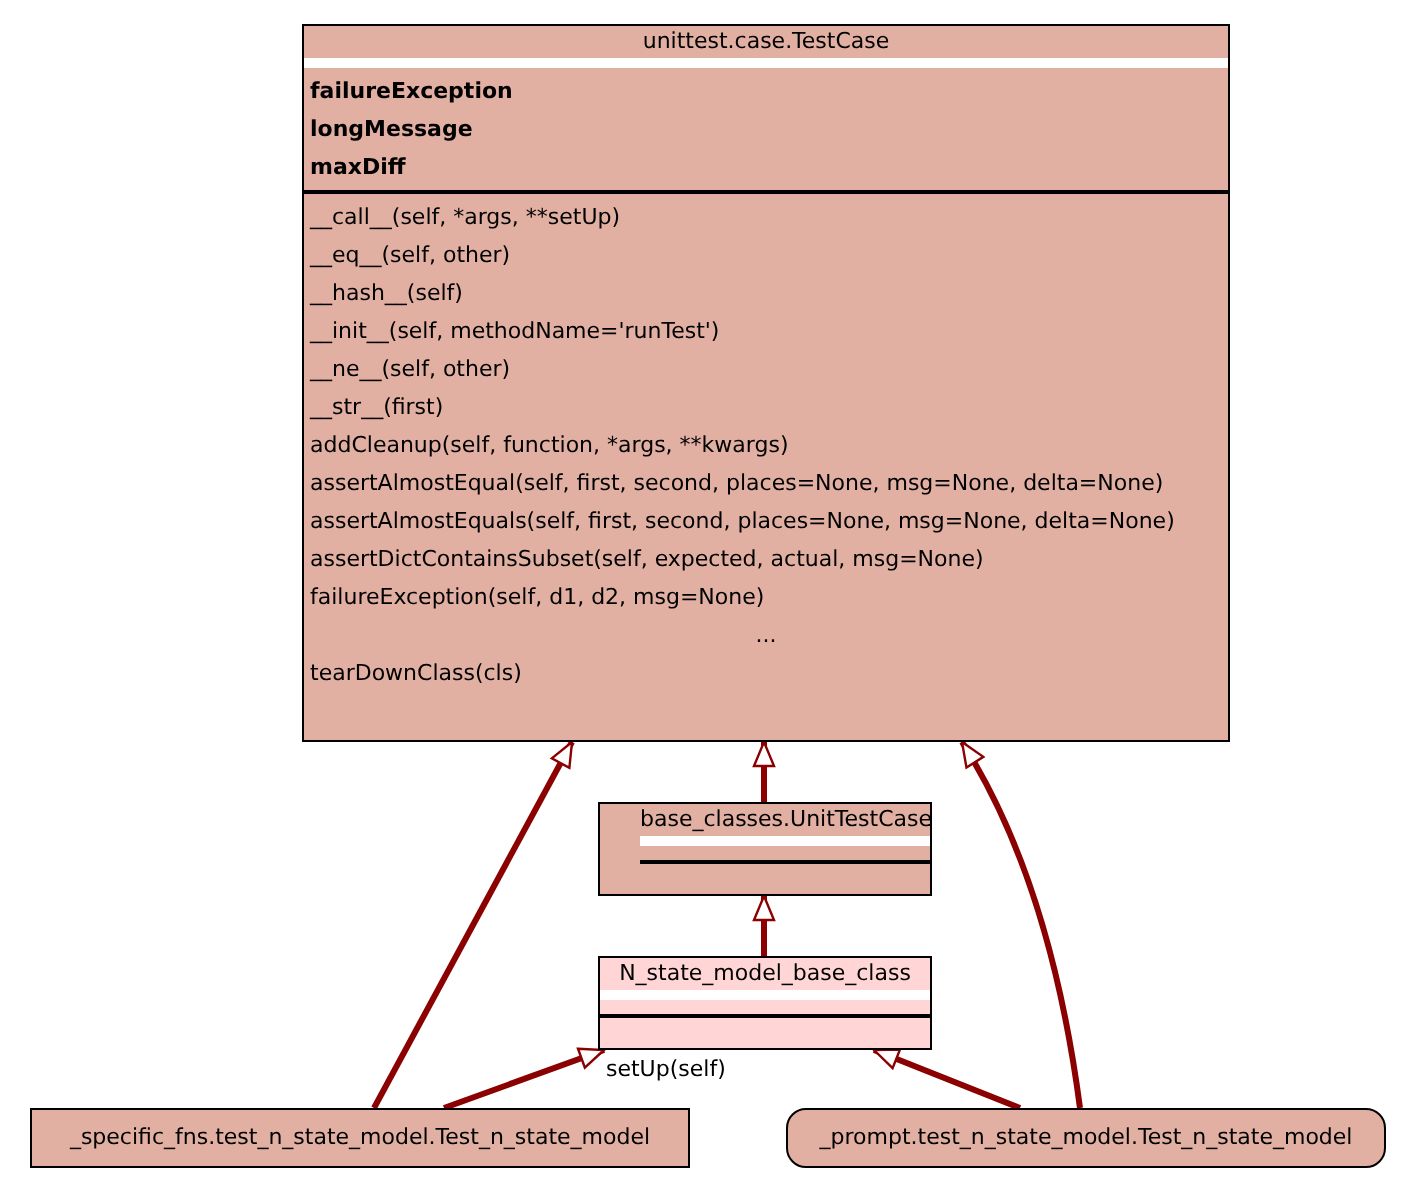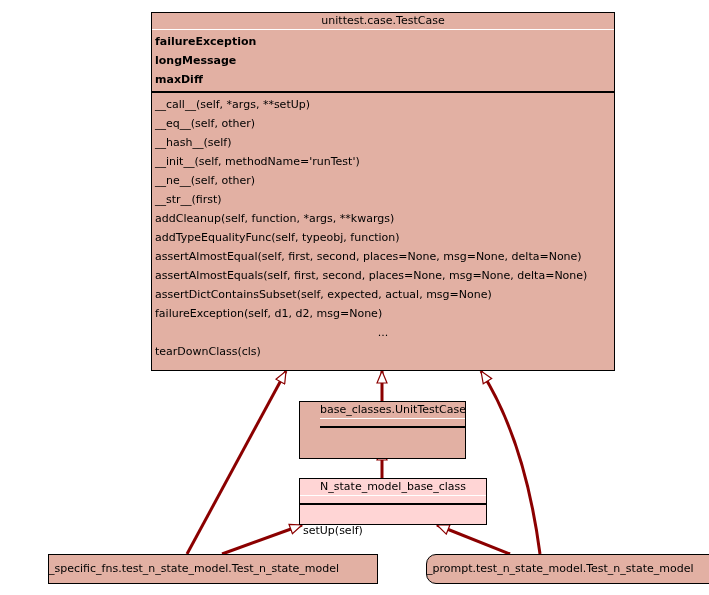--- a/index.html
+++ b/index.html
@@ -1,26 +1,26 @@
 <!DOCTYPE html>
 <html><head>
   <meta charset="utf-8">
   <style>
     html, body { margin: 0; padding: 0; background: #ffffff; }
     body { width: 709px; height: 595px; position: relative; overflow: hidden;
            font-family: "DejaVu Sans", "Liberation Sans", sans-serif; font-size: 11px; color: #000; }
     .cls { position: absolute; box-sizing: border-box; border: 1px solid #000; background: #e2b0a3; }
     .cls.pink { background: #ffd5d5; }
-    .title { text-align: center; line-height: 15px; height: 16px; border-bottom: 1px solid #ffffff; white-space: nowrap; }
+    .title { text-align: center; line-height: 15px; height: 16px; border-bottom: 5px solid #ffffff; white-space: nowrap; }
     .attrs { border-bottom: 2px solid #000; padding: 2px 3px; font-weight: bold; }
     .methods { padding: 2px 3px; }
     .row { line-height: 19px; height: 19px; white-space: nowrap; }
     .ellipsis { text-align: center; line-height: 19px; height: 19px; }
     .empty { height: 7px; border-bottom: 2px solid #000; }
-    .leaf { line-height: 27px; white-space: nowrap; margin-left: 33px; }
+    .leaf { text-align: center; line-height: 27px; white-space: nowrap; }
     svg.edges { position: absolute; left: 0; top: 0; }
   </style>
 </head>
 <body>
 
 <svg class="edges" width="709" height="595">
   <defs>
     <marker id="tri" markerWidth="14" markerHeight="12" refX="13" refY="6" orient="auto" markerUnits="userSpaceOnUse">
       <path d="M1,1 L13,6 L1,11 Z" fill="#ffffff" stroke="#8b0000" stroke-width="1.2"></path>
     </marker>
@@ -41,36 +41,35 @@
     <div class="row">maxDiff</div>
   </div>
   <div class="methods">
     <div class="row">__call__(self, *args, **setUp)</div>
     <div class="row">__eq__(self, other)</div>
     <div class="row">__hash__(self)</div>
     <div class="row">__init__(self, methodName='runTest')</div>
     <div class="row">__ne__(self, other)</div>
     <div class="row">__str__(first)</div>
     <div class="row">addCleanup(self, function, *args, **kwargs)</div>
-    <div class="row">addTypeEqualityFunc(self, typeobj, function)</div>
     <div class="row">assertAlmostEqual(self, first, second, places=None, msg=None, delta=None)</div>
     <div class="row">assertAlmostEquals(self, first, second, places=None, msg=None, delta=None)</div>
     <div class="row">assertDictContainsSubset(self, expected, actual, msg=None)</div>
     <div class="row">failureException(self, d1, d2, msg=None)</div>
     <div class="ellipsis">...</div>
     <div class="row">tearDownClass(cls)</div>
   </div>
 </div>
 
-<div class="cls" style="left:299px; top:401px; width:167px; height:58px;padding-left:20px;">
+<div class="cls" style="left:299px; top:401px; width:167px; height:47px;padding-left:20px;">
   <div class="title">base_classes.UnitTestCase</div>
   <div class="empty"></div>
 </div>
 
-<div class="cls pink" style="left:299px; top:478px; width:188px; height:47px;">
+<div class="cls pink" style="left:299px; top:478px; width:167px; height:47px;">
   <div class="title">N_state_model_base_class</div>
   <div class="empty"></div>
   <div class="methods" style="padding:16px 3px;">
     <div class="row">setUp(self)</div>
   </div>
 </div>
 
 <div class="cls leaf" style="left:15px; top:554px; width:330px; height:30px;">
   <span>_specific_fns.test_n_state_model.Test_n_state_model</span>
 </div>

